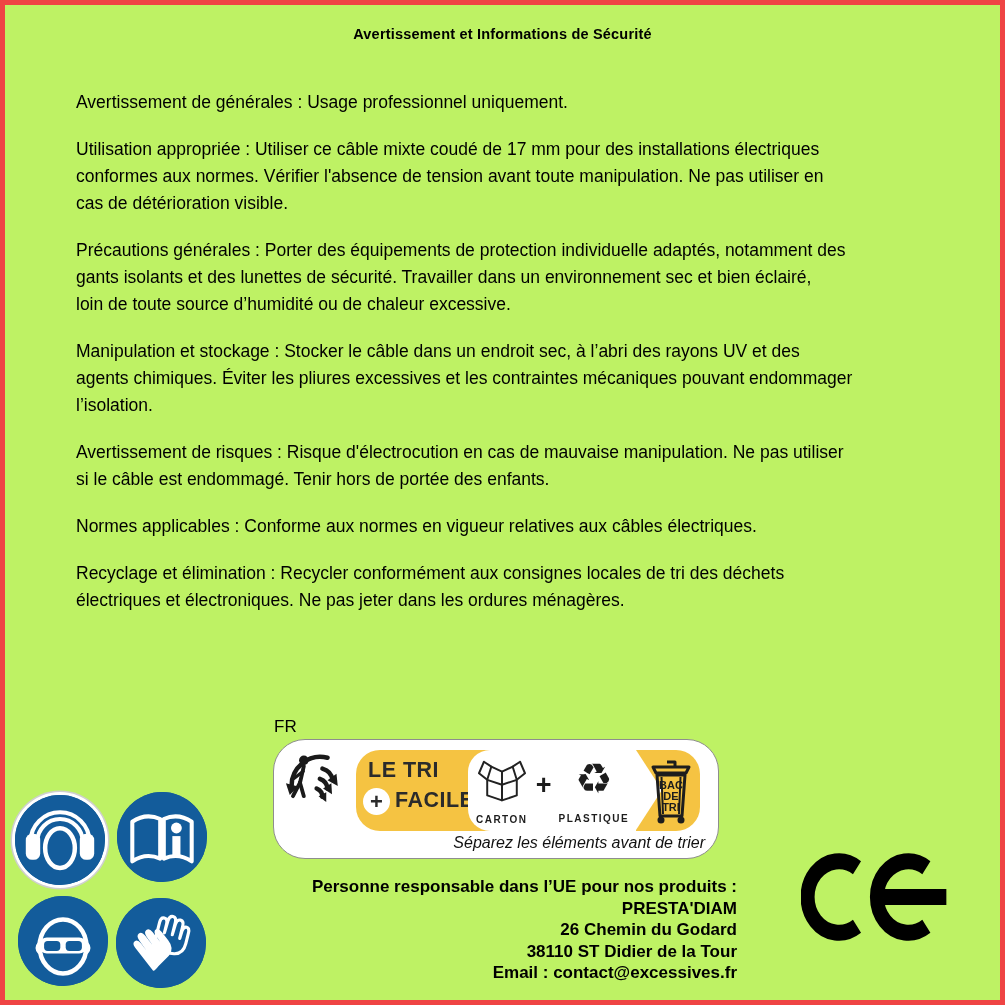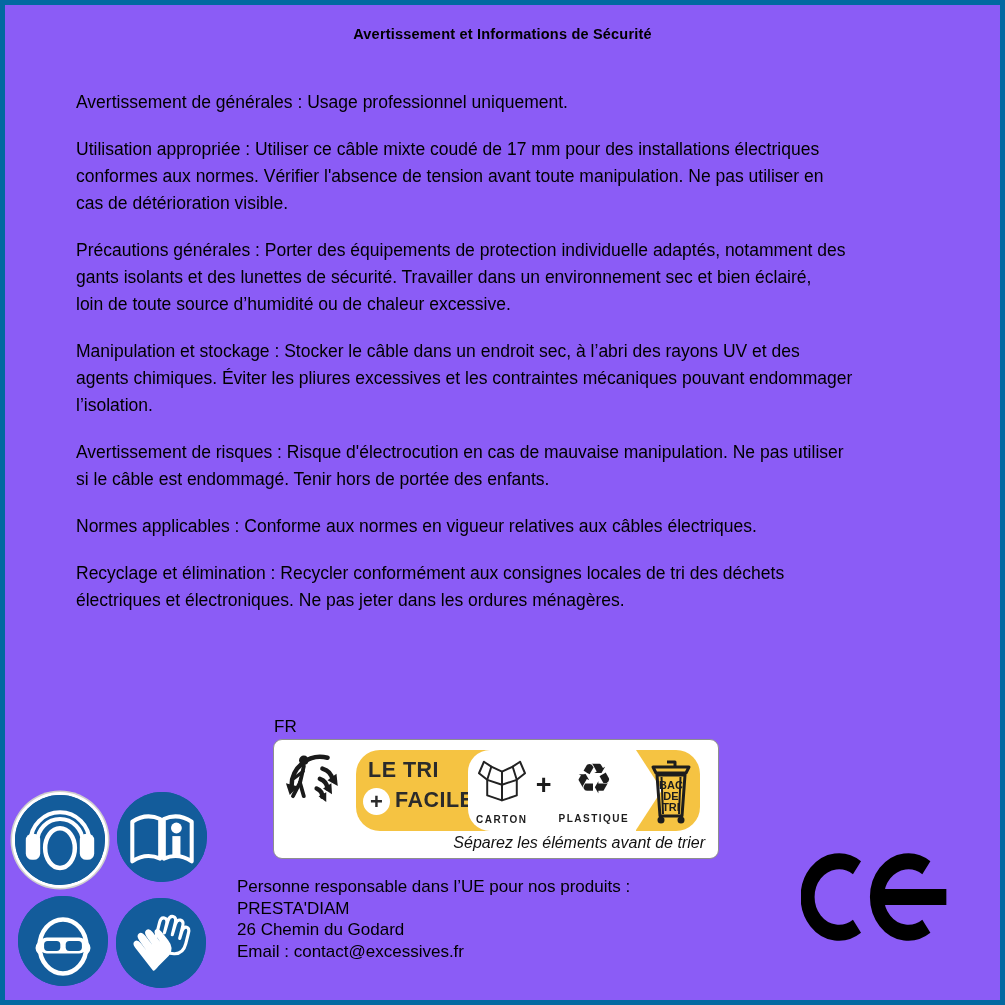--- a/index.html
+++ b/index.html
@@ -1,18 +1,18 @@
 <!DOCTYPE html>
 <html><head>
 <meta charset="utf-8">
 <style>
   html,body{margin:0;padding:0;background:#fff;}
   .page{
     position:relative;width:1005px;height:1005px;box-sizing:border-box;
-    border:5px solid #0369a1;background:#8b5cf6;overflow:hidden;
+    border:5px solid #ef4444;background:#bef264;overflow:hidden;
     font-family:"Liberation Sans",sans-serif;color:#000;
   }
   .doc-title{
     position:absolute;top:21px;left:0;width:100%;text-align:center;
     font-size:14.5px;font-weight:bold;letter-spacing:.2px;
   }
   .body-text{position:absolute;top:84px;left:71px;width:868px;font-size:17.5px;line-height:27px;}
   .body-text p{margin:0 0 20px 0;white-space:pre-line;}
 
   
@@ -21,21 +21,21 @@
   .picto-ring{box-shadow:0 0 0 3px #fff,0 0 0 4.5px #cfcfcf;}
   #picto-ear{left:10px;top:790px;width:90px;height:90px;}
   #picto-book{left:112px;top:787px;width:90px;height:90px;}
   #picto-goggles{left:13px;top:891px;width:90px;height:90px;}
   #picto-gloves{left:111px;top:893px;width:90px;height:90px;}
 
   
   .fr-code{position:absolute;left:269px;top:712px;font-size:17px;font-weight:normal;}
   .tri-label{
     position:absolute;left:268px;top:734px;width:446px;height:120px;background:#fff;
-    border:1.5px solid #8e8e8e;border-radius:9px;box-sizing:border-box;
+    border:1.5px solid #8e8e8e;border-radius:32px;box-sizing:border-box;
   }
   .triman{position:absolute;left:10px;top:12px;width:64px;height:64px;}
   .tri-band{position:absolute;left:82px;top:10px;width:344px;height:81px;background:#f5c342;border-radius:24px;}
   .letri-line1{position:absolute;left:12px;top:8px;font-size:21.5px;font-weight:bold;color:#2b2b2b;letter-spacing:.5px;}
   .plus-circle{
     position:absolute;left:7px;top:38px;width:27px;height:27px;background:#fff;border-radius:50%;
     display:flex;align-items:center;justify-content:center;font-size:22px;font-weight:bold;color:#2b2b2b;
   }
   .letri-line2{position:absolute;left:39px;top:38px;font-size:21.5px;font-weight:bold;color:#2b2b2b;letter-spacing:.5px;}
   .tri-blob{
@@ -49,22 +49,22 @@
   .material{display:flex;flex-direction:column;align-items:center;}
   .material .mat-label{font-size:10px;font-weight:bold;letter-spacing:1.5px;color:#1d1d1d;margin-top:12px;}
   .mat-plus{font-size:27px;font-weight:bold;color:#1d1d1d;padding-bottom:10px;}
   .recycle-glyph{font-family:"DejaVu Sans",sans-serif;font-size:42px;line-height:44px;color:#1d1d1d;}
   .bin{position:absolute;right:5px;top:5px;width:48px;height:70px;}
   .bin text{font-family:"Liberation Sans",sans-serif;font-weight:bold;font-size:11px;fill:#1d1d1d;}
   .separez{position:absolute;right:13px;bottom:6px;font-size:16px;font-weight:normal;font-style:italic;color:#111;}
 
   
   .responsible{
-    position:absolute;left:232px;top:871px;width:500px;text-align:left;
-    font-size:17px;font-weight:normal;line-height:21.5px;
+    position:absolute;left:232px;top:871px;width:500px;text-align:right;
+    font-size:17px;font-weight:bold;line-height:21.5px;
   }
   
   .ce{position:absolute;left:796px;top:843px;width:147px;height:98px;}
 </style>
 </head>
 <body>
 
 <div class="page">
 
   <div class="doc-title">Avertissement et Informations de Sécurité</div>
@@ -194,20 +194,21 @@
       </svg>
     </div>
 
     <div class="separez">Séparez les éléments avant de trier</div>
   </div>
 
   <div class="responsible">
     <div>Personne responsable dans l’UE pour nos produits :</div>
     <div>PRESTA'DIAM</div>
     <div>26 Chemin du Godard</div>
+    <div>38110 ST Didier de la Tour</div>
     <div>Email : contact@excessives.fr</div>
   </div>
 
   <svg class="ce" viewBox="0 0 178 104" preserveAspectRatio="none" aria-label="CE">
     <g fill="none" stroke="#000" stroke-width="17">
       <path d="M67.8 20.9 A38 38 0 1 0 67.8 83.1"></path>
       <path d="M151.8 20.9 A38 38 0 1 0 151.8 83.1"></path>
       <path d="M100 52 H 176"></path>
     </g>
   </svg>

